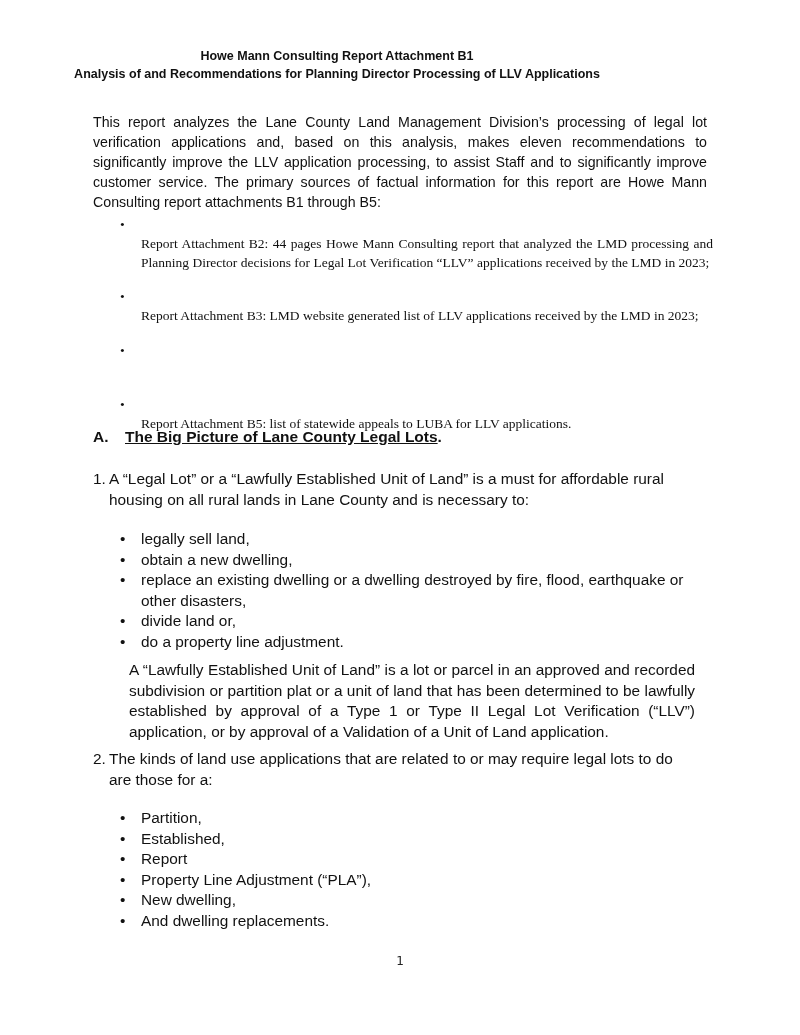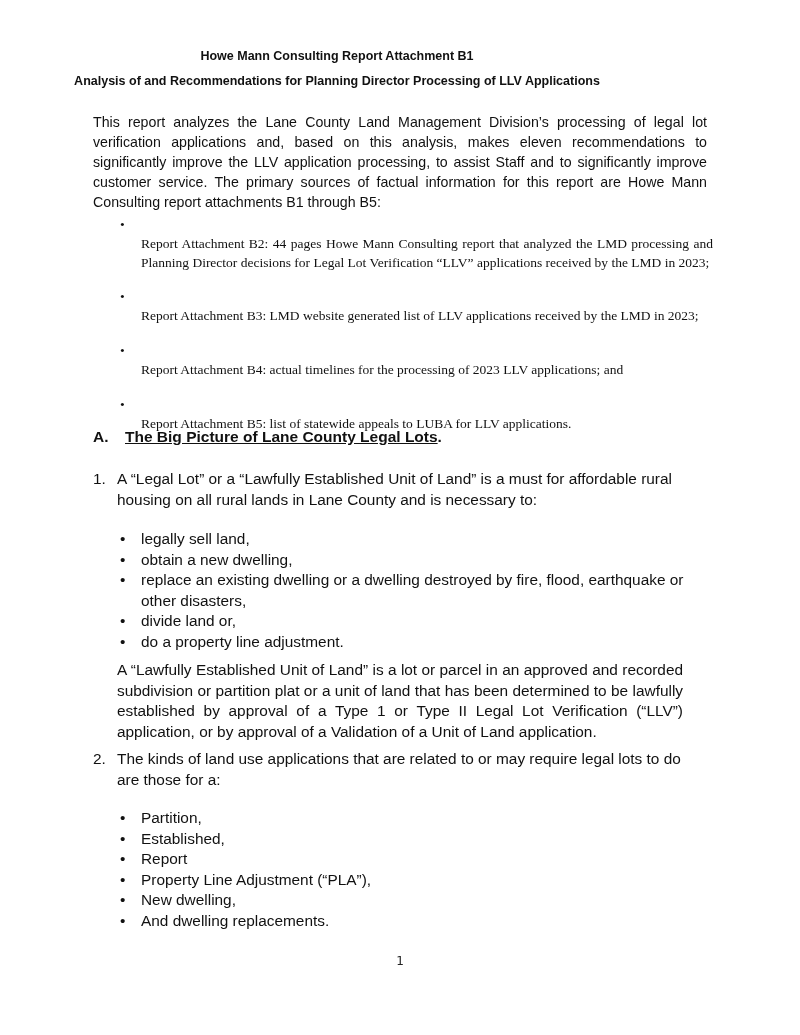--- a/index.html
+++ b/index.html
@@ -1,37 +1,37 @@
 <!DOCTYPE html>
 <html><head>
   <meta charset="utf-8">
   <style>
     html, body { margin: 0; padding: 0; background: #ffffff; }
     body { width: 800px; height: 1035px; position: relative; overflow: hidden; color: #111; }
     .page { position: absolute; left: 0; top: 0; width: 800px; height: 1035px; }
     .hdr { position: absolute; left: 0; width: 674px; text-align: center; font-family: "Liberation Sans", sans-serif; font-weight: bold; font-size: 12.5px; color: #111; }
     .hdr1 { top: 49px; }
-    .hdr2 { top: 74px; }
+    .hdr2 { top: 67px; }
     .intro { position: absolute; left: 93px; width: 614px; top: 112px; font-family: "Liberation Sans", sans-serif; font-size: 14.2px; line-height: 20px; text-align: justify; }
     .small { font-size: 13.5px; line-height: 19px; }
     .att-item { position: absolute; left: 120px; width: 593px; }
     .att-item .txt { display: block; margin-left: 21px; text-align: justify; }
     .att-item .dot { left: 0; }
     .secA { position: absolute; left: 93px; top: 428px; font-family: "Liberation Sans", sans-serif; font-weight: bold; font-size: 15.5px; }
     .secA .letter { position: absolute; left: 0; }
     .secA .title { position: absolute; left: 32px; white-space: nowrap; }
     .secA .title u { text-decoration: underline; }
     .big { font-family: "Liberation Sans", sans-serif; font-size: 15.4px; line-height: 20.6px; }
     .num-item { position: absolute; left: 93px; width: 600px; }
     .num-item .n { position: absolute; left: 0; top: 0; }
-    .num-item .t { display: block; margin-left: 24px; }
+    .num-item .t { display: block; margin-left: 16px; }
     .lst { position: absolute; left: 120px; width: 600px; margin: 0; padding: 0; list-style: none; }
     .lst li { position: relative; padding-left: 21px; }
     .lst li .dot { position: absolute; left: 0; top: 0; }
-    .para { position: absolute; left: 117px; width: 566px; text-align: justify; }
+    .para { position: absolute; left: 129px; width: 566px; text-align: justify; }
     .pgnum { position: absolute; top: 954px; left: 0; width: 800px; text-align: center; font-family: "DejaVu Sans", sans-serif; font-size: 12px; color: #222; }
   </style>
 </head>
 <body>
 
 <div class="page">
 
   <div class="hdr hdr1">Howe Mann Consulting Report Attachment B1</div>
   <div class="hdr hdr2">Analysis of and Recommendations for Planning Director Processing of LLV Applications</div>
 
@@ -40,21 +40,20 @@
   <div class="att-item small" style="top:215px;">
     <span class="dot">•</span>
     <span class="txt">Report Attachment B2: 44 pages Howe Mann Consulting report that analyzed the LMD processing and Planning Director decisions for Legal Lot Verification “LLV” applications received by the LMD in 2023;</span>
   </div>
   <div class="att-item small" style="top:287px;">
     <span class="dot">•</span>
     <span class="txt">Report Attachment B3: LMD website generated list of LLV  applications received by the LMD in 2023;</span>
   </div>
   <div class="att-item small" style="top:341px;">
     <span class="dot">•</span>
-    <span class="txt">Report Attachment B4: actual timelines for the processing of 2023 LLV applications; and</span>
   </div>
   <div class="att-item small" style="top:395px;">
     <span class="dot">•</span>
     <span class="txt">Report Attachment B5: list of statewide appeals to LUBA for LLV applications.</span>
   </div>
 
   <div class="secA">
     <span class="letter">A.</span>
     <span class="title"><u>The Big Picture of Lane County Legal Lots</u><span>.</span></span>
   </div>

